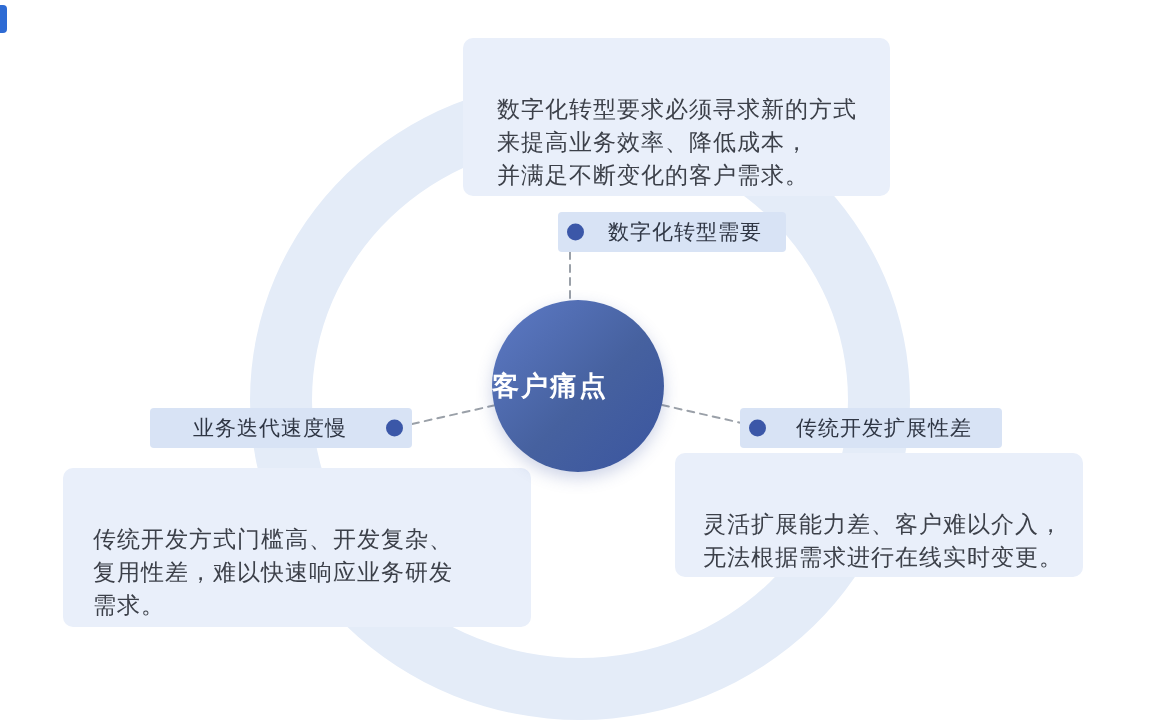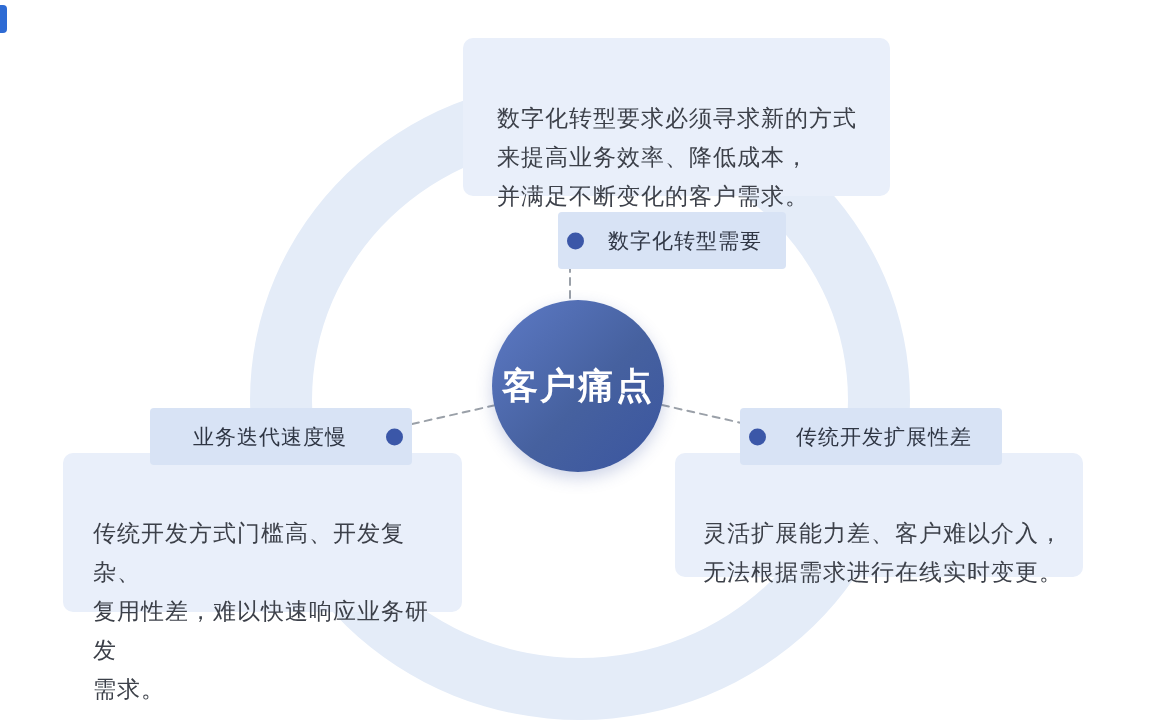--- a/index.html
+++ b/index.html
@@ -29,30 +29,30 @@
     border-radius:50%;
   }
 
   
   .center-circle {
     position:absolute;
     left:492px; top:300px;
     width:172px; height:172px;
     border-radius:50%;
     background:linear-gradient(135deg,#5d7ac6 0%,#46619f 55%,#3a55a0 100%);
-    display:flex; align-items:center; justify-content:center;
+    display:flex; align-items:center; justify-content:flex-start;
     color:#ffffff;
-    font-size:36px; font-weight:bold; letter-spacing:2px;
+    font-size:27px; font-weight:bold; letter-spacing:2px;
     box-shadow:0 6px 16px rgba(58,85,160,.25);
   }
 
   
   .pill {
     position:absolute;
-    height:57px;
+    height:40px;
     background:#d8e3f5;
     border-radius:4px;
     display:flex; align-items:center; justify-content:center;
     font-size:21px; color:#2f3644; letter-spacing:1px;
     box-sizing:border-box;
   }
   .pill-top   { left:558px; top:212px; width:228px; padding-left:26px; }
   .pill-left  { left:150px; top:408px; width:262px; padding-right:22px; }
   .pill-right { left:740px; top:408px; width:262px; padding-left:26px; }
 
@@ -66,27 +66,27 @@
   .dot-left-edge  { left:9px; }
   .dot-right-edge { right:9px; }
 
   
   .card {
     position:absolute;
     background:#e9effa;
     border-radius:10px;
     box-sizing:border-box;
     font-size:23px;
-    line-height:39px;
+    line-height:33px;
     color:#3c4049;
     letter-spacing:1px;
     white-space:pre-line;
   }
   .card-top   { left:463px; top:38px;  width:427px; height:158px; padding:22px 24px 0 34px; }
-  .card-left  { left:63px;  top:453px; width:399px; height:159px; padding:22px 20px 0 30px; }
+  .card-left  { left:63px;  top:468px; width:468px; height:159px; padding:22px 20px 0 30px; }
   .card-right { left:675px; top:453px; width:408px; height:124px; padding:22px 20px 0 28px; }
 
   .connectors { position:absolute; left:0; top:0; }
   .dash {
     stroke:#9aa0a8;
     stroke-width:2;
     stroke-dasharray:7 6;
     stroke-linecap:round;
     fill:none;
   }

